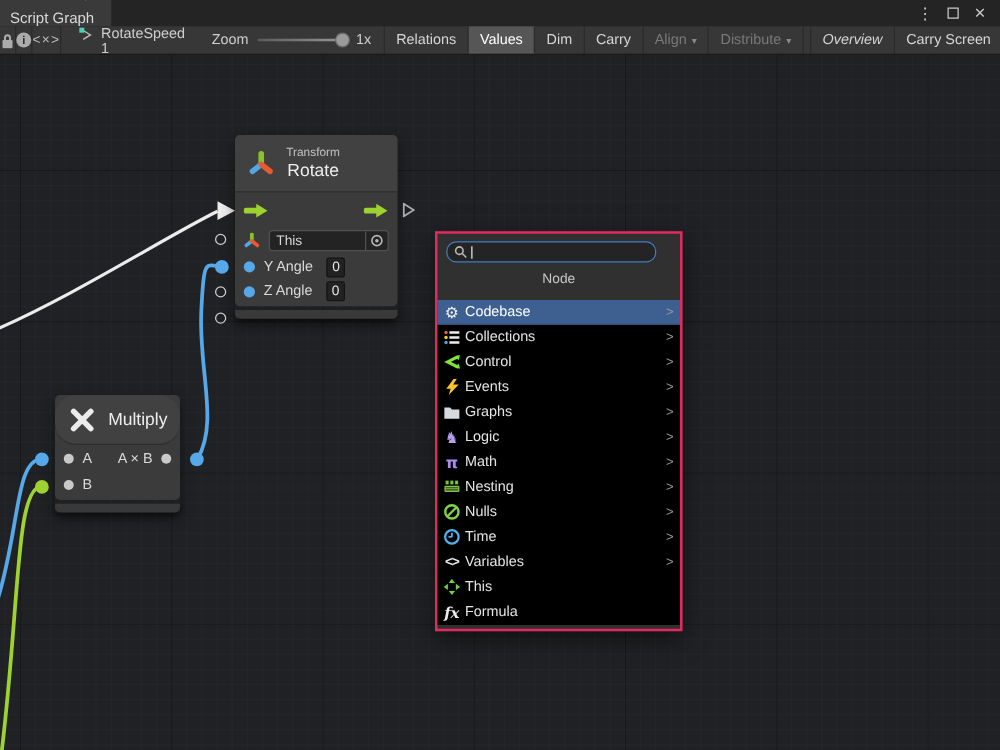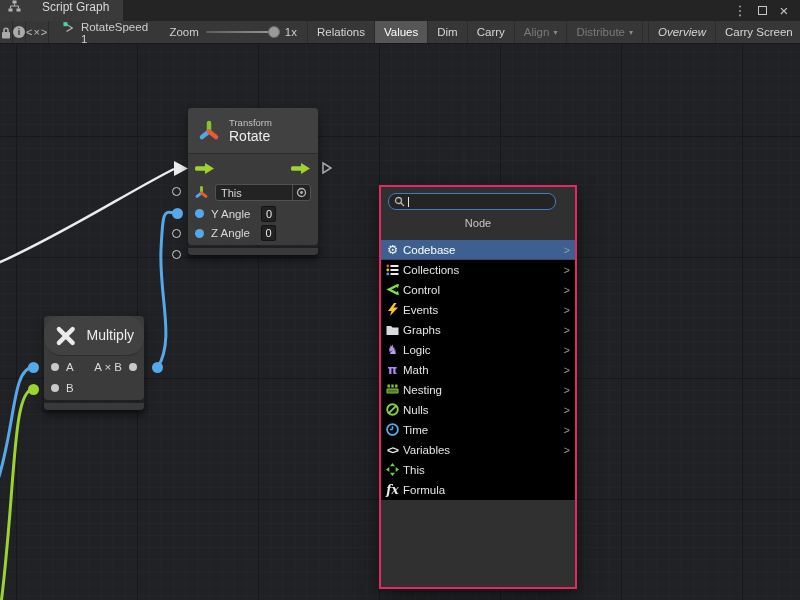--- a/index.html
+++ b/index.html
@@ -9,21 +9,21 @@
     --wire-white:#ececec; --port-gray:#c9c9c9;
     --finder-border:#e3295f; --selection-blue:#3d6091;
     --toolbar-bg:#373737; --titlebar-bg:#242424; --search-focus:#3f7cc1;
   }
   *{margin:0;padding:0;box-sizing:border-box;font-family:"Liberation Sans",sans-serif;}
   html,body{width:800px;height:600px;overflow:hidden;background:#111;}
   #app{position:relative;width:800px;height:600px;background:var(--canvas-bg);}
 
   
   #titlebar{position:absolute;left:0;top:0;width:800px;height:21px;background:var(--titlebar-bg);display:flex;align-items:stretch;}
-  #tab{display:flex;align-items:flex-start;gap:21px;padding:0 14px 0 8px;background:#3a3a3a;color:#d8d8d8;font-size:12px;}
+  #tab{display:flex;align-items:flex-end;gap:6px;padding:0 14px 0 8px;background:#3a3a3a;color:#d8d8d8;font-size:12px;flex-direction:column;}
   #win-controls{margin-left:auto;display:flex;align-items:center;gap:6px;padding-right:8px;color:#c8c8c8;}
   #win-controls .wbtn{width:16px;height:16px;display:flex;align-items:center;justify-content:center;font-size:13px;cursor:default;}
   #maximize-box{width:9px;height:9px;border:1.5px solid #c8c8c8;}
 
   
   #toolbar{position:absolute;left:0;top:21px;width:800px;height:23px;background:var(--toolbar-bg);border-bottom:1px solid #191919;display:flex;align-items:stretch;overflow:hidden;}
   .tgroup{display:flex;align-items:center;justify-content:center;border-right:1px solid #2a2a2a;color:#bdbdbd;}
   .tbtn{display:flex;align-items:center;justify-content:center;padding:0 9px;font-size:11.5px;color:#d6d6d6;border-right:1px solid #2b2b2b;white-space:nowrap;cursor:default;}
   .tbtn.active{background:#565656;color:#fff;}
   .tbtn.disabled{color:#7a7a7a;}
@@ -40,39 +40,39 @@
       linear-gradient(90deg,var(--grid-major) 1px,transparent 1px),
       linear-gradient(rgba(255,255,255,.018) 1px,transparent 1px),
       linear-gradient(90deg,rgba(255,255,255,.018) 1px,transparent 1px);
     background-size:121px 121px,121px 121px,12.1px 12.1px,12.1px 12.1px;
     background-position:16px 92px;}
   #wires{position:absolute;left:0;top:0;width:800px;height:556px;pointer-events:none;}
 
   
   .node{position:absolute;border-radius:4px 4px 2px 2px;box-shadow:0 4px 10px rgba(0,0,0,.45);}
   .node-main{background:var(--node-bg);border-radius:4px;overflow:hidden;}
-  .node-header{background:var(--node-header);display:flex;align-items:center;gap:9px;padding:13px 10px;border-bottom:1px solid #2d2d2d;}
+  .node-header{background:var(--node-header);display:flex;align-items:center;gap:9px;padding:13px 10px;border-bottom:1px solid #2d2d2d;text-align:center;}
   .node-strip{height:7px;background:#393939;border-radius:0 0 4px 4px;margin-top:3px;box-shadow:0 2px 5px rgba(0,0,0,.4);}
   .nrow{display:flex;align-items:center;padding:0 7px;gap:7px;}
   .nlabel{font-size:11.5px;color:#d9d9d9;}
   .cat{font-size:9.5px;color:#c2c2c2;line-height:12px;}
   .ttl{font-size:14px;color:#ededed;line-height:15px;}
   .dot-blue{width:9px;height:9px;border-radius:50%;background:var(--accent-blue);flex:none;}
   .dot-gray{width:8px;height:8px;border-radius:50%;background:var(--port-gray);flex:none;}
   .valbox{width:15px;height:16px;background:#222;border:1px solid #141414;border-radius:2px;color:#e8e8e8;font-size:11px;display:flex;align-items:center;justify-content:center;margin-left:4px;}
   .this-field{flex:1;height:17px;background:#232323;border:1px solid #515151;border-radius:3px;display:flex;align-items:center;overflow:hidden;}
   .this-field .txt{flex:1;padding-left:5px;font-size:11px;color:#d6d6d6;}
   .this-field .target{width:18px;height:100%;border-left:1px solid #515151;display:flex;align-items:center;justify-content:center;}
 
   
   .odot{position:absolute;width:11px;height:11px;border-radius:50%;}
   .oring{position:absolute;width:9px;height:9px;border-radius:50%;border:1.5px solid #cfcfcf;background:transparent;}
 
   
-  #finder{position:absolute;left:379px;top:141px;width:198px;height:404px;background:#303030;border:2px solid var(--finder-border);box-shadow:0 6px 18px rgba(0,0,0,.5);}
+  #finder{position:absolute;left:348px;top:141px;width:198px;height:320px;background:#303030;border:2px solid var(--finder-border);box-shadow:0 6px 18px rgba(0,0,0,.5);}
   #search{position:absolute;left:7px;top:6px;width:168px;height:17px;background:#242424;border:1px solid var(--search-focus);border-radius:8px;display:flex;align-items:center;padding:0 5px;gap:3px;}
   .caret{width:1px;height:10px;background:#e8e8e8;}
   #finder-header{position:absolute;left:0;top:30px;width:100%;text-align:center;font-size:11px;color:#c6c6c6;}
   #fz-list{position:absolute;left:0;top:53px;width:100%;}
   .fz-row{height:20px;display:flex;align-items:center;padding:0 5px 0 4px;background:#000000;border-bottom:1px solid rgba(0,0,0,.18);font-size:11.5px;color:#e4e4e4;cursor:default;}
   .fz-row.sel{background:var(--selection-blue);color:#fff;}
   .fz-ic{width:15px;height:14px;display:flex;align-items:center;justify-content:center;margin-right:3px;flex:none;}
   .fz-ic.glyph{font-family:"DejaVu Sans",sans-serif;font-size:12.5px;line-height:14px;}
   .fz-chev{margin-left:auto;color:#9a9a9a;font-size:10.5px;}
   .ic-brackets{font-weight:bold;font-size:11px;color:#ececec;letter-spacing:-1px;}

